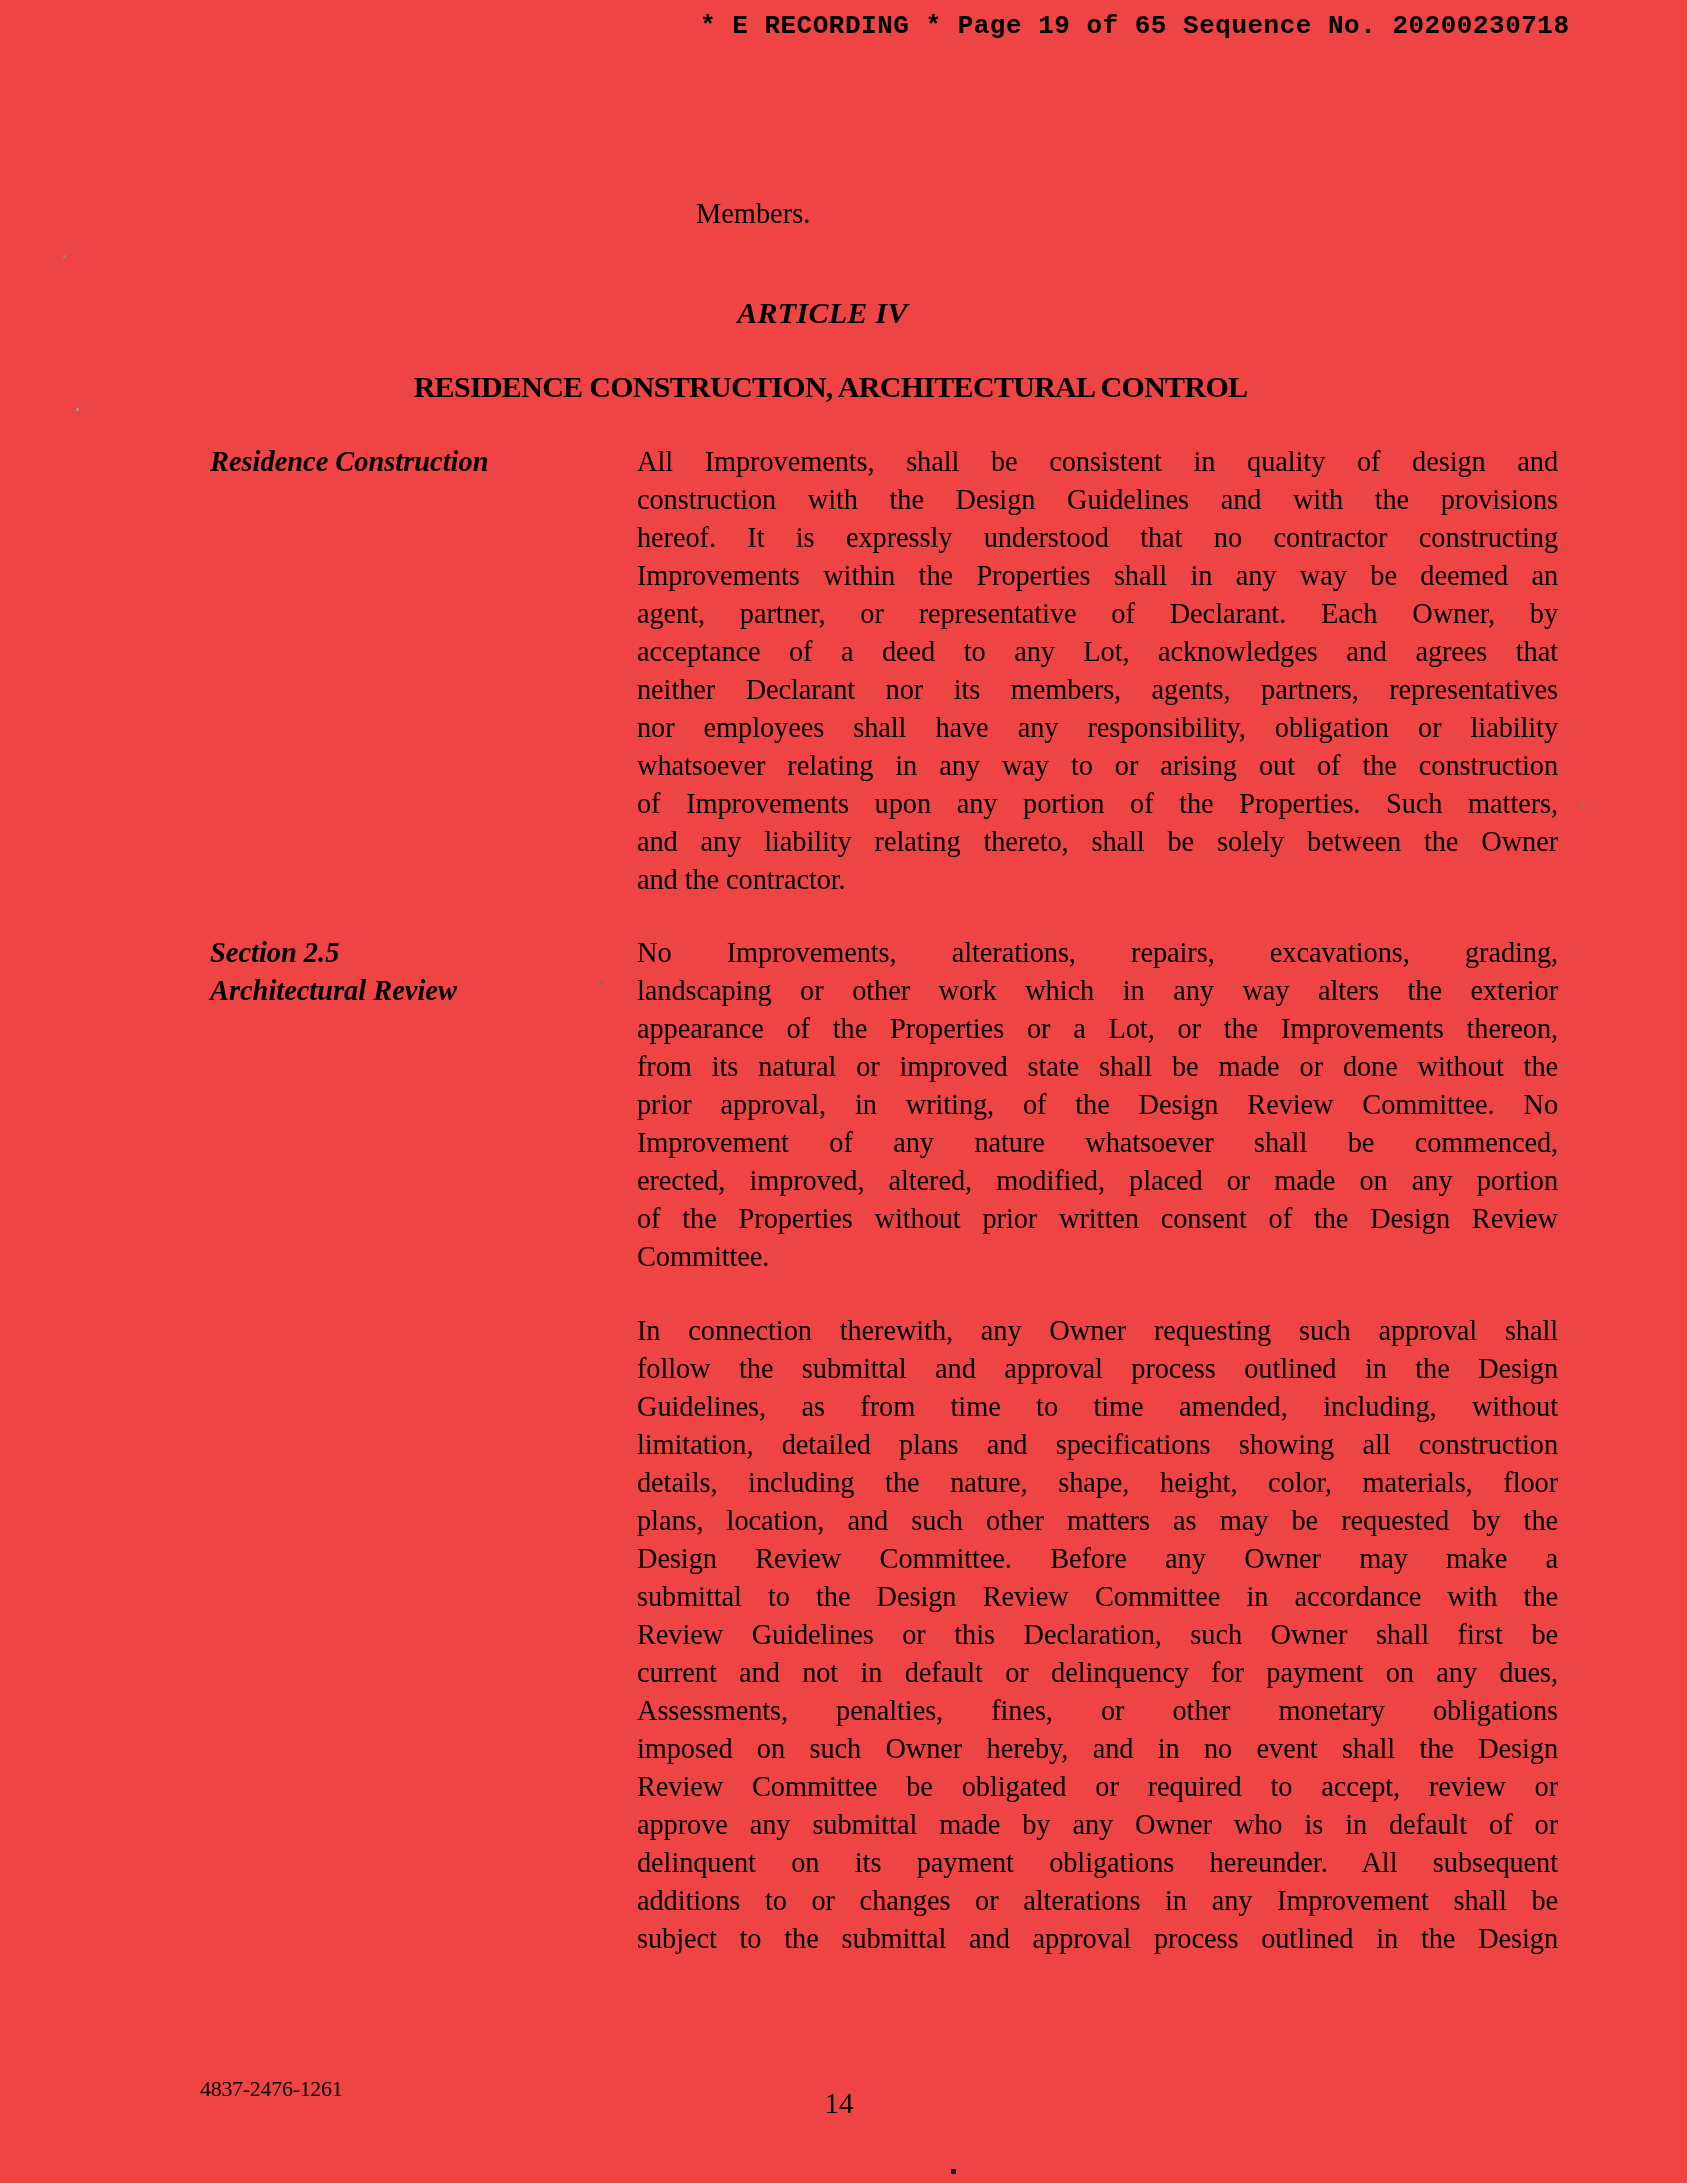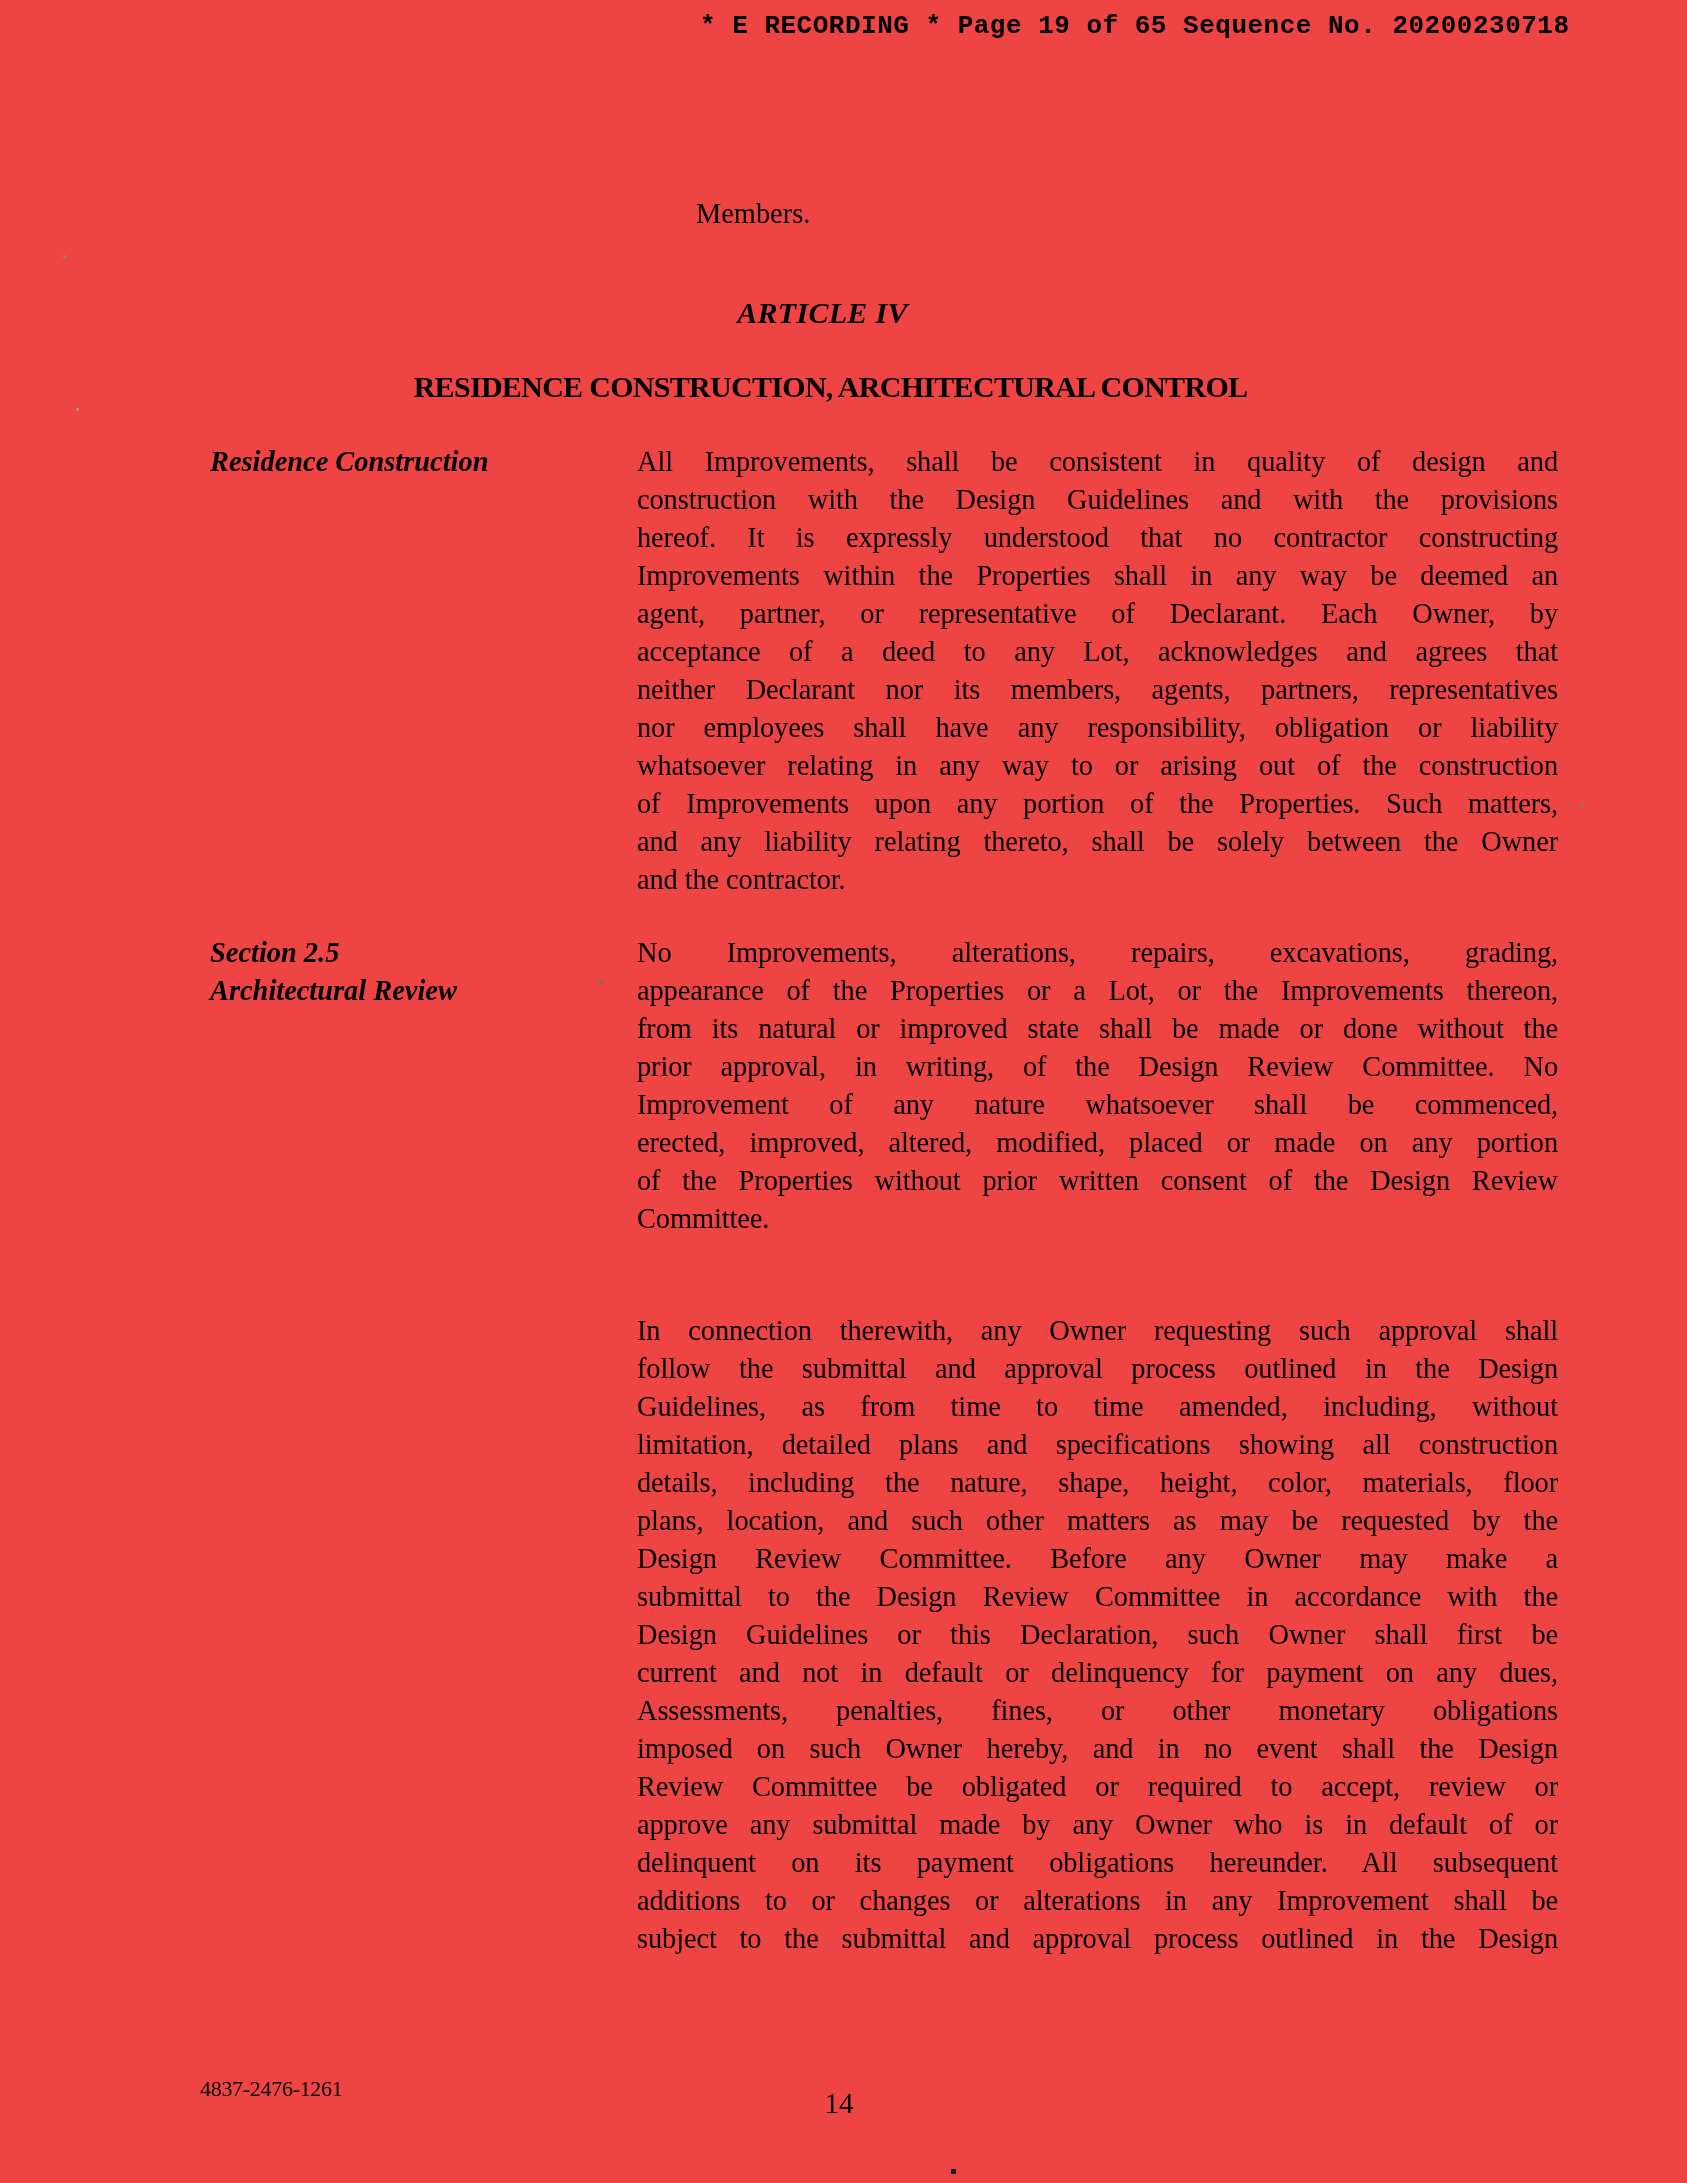--- a/index.html
+++ b/index.html
@@ -138,39 +138,40 @@
       <div class="line">and the contractor.</div>
     </div>
 
   <div class="section-label label-s2">
     <div>Section 2.5</div>
     <div>Architectural Review</div>
   </div>
 
   <div class="para para-42a ends">
       <div class="line">No Improvements, alterations, repairs, excavations, grading,</div>
+      <div class="line">landscaping or other work which in any way alters the exterior</div>
       <div class="line">appearance of the Properties or a Lot, or the Improvements thereon,</div>
       <div class="line">from its natural or improved state shall be made or done without the</div>
       <div class="line">prior approval, in writing, of the Design Review Committee. No</div>
       <div class="line">Improvement of any nature whatsoever shall be commenced,</div>
       <div class="line">erected, improved, altered, modified, placed or made on any portion</div>
       <div class="line">of the Properties without prior written consent of the Design Review</div>
       <div class="line">Committee.</div>
     </div>
 
   <div class="para para-42b">
       <div class="line">In connection therewith, any Owner requesting such approval shall</div>
       <div class="line">follow the submittal and approval process outlined in the Design</div>
       <div class="line">Guidelines, as from time to time amended, including, without</div>
       <div class="line">limitation, detailed plans and specifications showing all construction</div>
       <div class="line">details, including the nature, shape, height, color, materials, floor</div>
       <div class="line">plans, location, and such other matters as may be requested by the</div>
       <div class="line">Design Review Committee. Before any Owner may make a</div>
       <div class="line">submittal to the Design Review Committee in accordance with the</div>
-      <div class="line">Design Guidelines or this Declaration, such Owner shall first be</div>
+      <div class="line">Review Guidelines or this Declaration, such Owner shall first be</div>
       <div class="line">current and not in default or delinquency for payment on any dues,</div>
       <div class="line">Assessments, penalties, fines, or other monetary obligations</div>
       <div class="line">imposed on such Owner hereby, and in no event shall the Design</div>
       <div class="line">Review Committee be obligated or required to accept, review or</div>
       <div class="line">approve any submittal made by any Owner who is in default of or</div>
       <div class="line">delinquent on its payment obligations hereunder. All subsequent</div>
       <div class="line">additions to or changes or alterations in any Improvement shall be</div>
       <div class="line">subject to the submittal and approval process outlined in the Design</div>
     </div>
 

